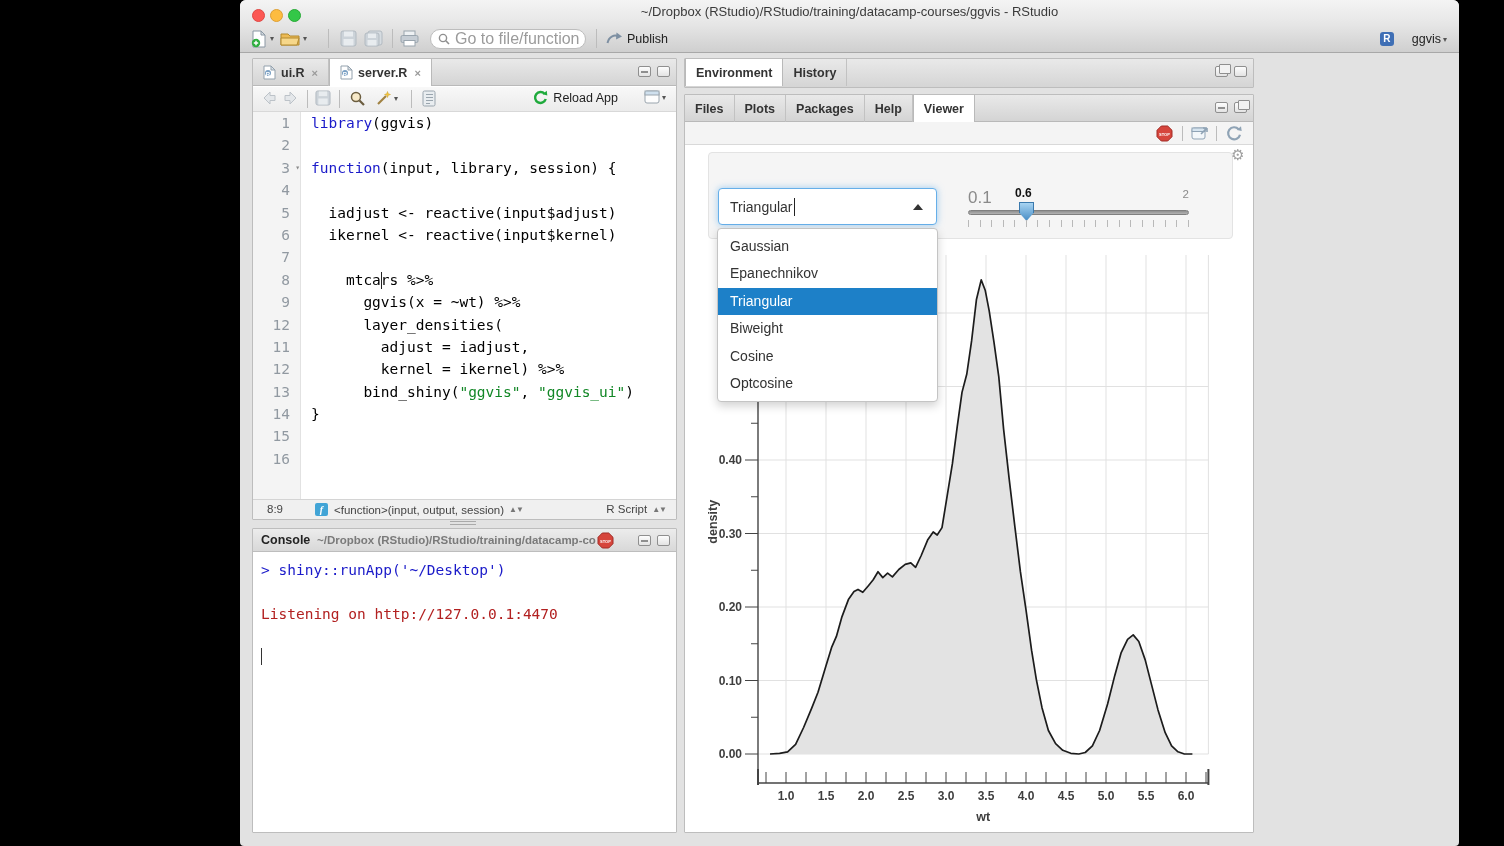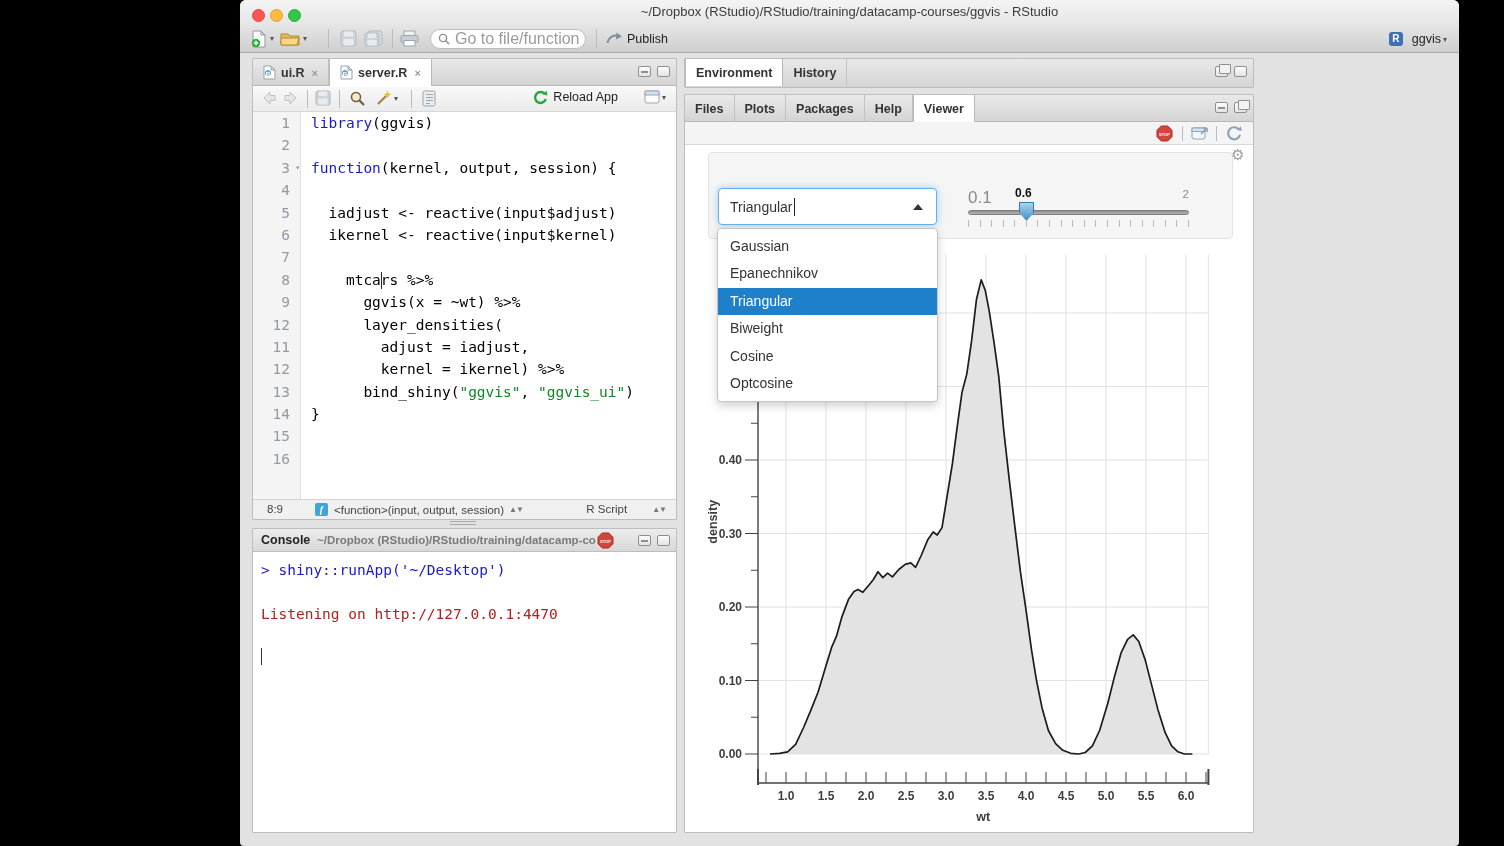--- a/index.html
+++ b/index.html
@@ -22,21 +22,21 @@
 
   .tbtn { position:absolute; top:4px; height:21px; display:flex; align-items:center; }
   .caret { font-size:8px; color:#555; margin-left:2px; }
   .vsep { position:absolute; top:5px; width:1px; height:19px; background:#bcbcbc; }
   .goto { position:absolute; top:5px; left:190px; width:156px; height:20px; background:#fff;
           border:1px solid #bdbdbd; border-radius:11px; display:flex; align-items:center;
           padding-left:7px; }
   .goto span { font-size:16px; color:#9b9b9b; margin-left:5px; }
   .publabel { font-size:12.5px; color:#222; margin-left:4px; }
   .projbtn { position:absolute; right:12px; top:5px; height:20px; display:flex; align-items:center; }
-  .projbtn .plabel { font-size:12.5px; color:#222; margin-left:9px; }
+  .projbtn .plabel { font-size:12.5px; color:#222; margin-left:18px; }
   .ricon { width:14px; height:14px; background:#3f6fb5; border-radius:3px; color:#fff;
            font-size:10px; font-weight:bold; text-align:center; line-height:14px; }
 
   
   .pane { position:absolute; background:#fff; border:1px solid #bdbdbd; border-radius:1px; overflow:hidden; }
   .tabbar { position:absolute; left:0; top:0; width:100%; height:27px;
             background:linear-gradient(#e9e9e9,#d4d4d4); border-bottom:1px solid #b9b9b9; }
   .tab { position:relative; float:left; height:27px; padding:0 10px; display:flex; align-items:center;
          font-size:12.5px; font-weight:bold; color:#333; border-right:1px solid #c2c2c2; cursor:default; }
   .tab.active { background:#fff; border-right:1px solid #b9b9b9; border-left:1px solid #b9b9b9; height:27px; }
@@ -46,41 +46,41 @@
           border-radius:2px; position:relative; }
   .chip.min::after { content:""; position:absolute; left:2px; right:2px; top:4px; height:2px; background:#8f8f8f; }
   .chip.dbl::after { content:""; position:absolute; left:3px; top:-3px; width:10px; height:8px;
           border:1px solid #8f8f8f; background:#f2f2f2; border-radius:1px; }
 
   
   #editor { left:12px; top:58px; width:425px; height:462px; }
   .edtoolbar { position:absolute; left:0; top:28px; width:100%; height:25px;
                background:linear-gradient(#f8f8f8,#ebebeb); border-bottom:1px solid #d8d8d8; }
   .edtoolbar .ic { position:absolute; top:3px; }
-  .reload { position:absolute; right:58px; top:3px; display:flex; font-size:12.5px; color:#1f1f1f; }
+  .reload { position:absolute; right:58px; top:3px; display:flex; align-items:center; font-size:12.5px; color:#1f1f1f; }
   .reload svg { margin-right:5px; }
   #gutterbg { position:absolute; left:0; top:53px; width:48px; height:389px; background:#f4f4f4;
               border-right:1px solid #e2e2e2; }
   #code-lines { position:absolute; left:0; top:53px; width:100%; }
   .code-row { height:22.4px; display:flex; font-family:"DejaVu Sans Mono", monospace; font-size:14.5px;
               line-height:22.4px; white-space:pre; }
   .gut { width:48px; flex:0 0 48px; text-align:right; padding-right:11px; color:#9199a1; position:relative; }
   .fold { position:absolute; right:1px; top:0; font-size:8px; color:#8b8b8b; }
   .codetxt { padding-left:10px; color:#000; }
   .tk-k { color:#1a1ac9; } .tk-s { color:#128726; }
   #edcursor { position:absolute; width:1px; height:17px; background:#222; }
   .statusbar { position:absolute; left:0; bottom:0; width:100%; height:20px; background:#f0f0f0;
                border-top:1px solid #d4d4d4; font-size:11.5px; color:#444; }
   .statusbar .pos { position:absolute; left:14px; top:3px; }
   .statusbar .scope { position:absolute; left:62px; top:3px; display:flex; align-items:center; }
   .ficon { width:13px; height:13px; background:#41a4d6; border-radius:2px; color:#fff; font-style:italic;
            font-weight:bold; font-size:10px; text-align:center; line-height:13px; margin-right:6px;
            font-family:"Liberation Serif",serif; }
   .updown { font-size:8px; color:#777; margin-left:5px; letter-spacing:-1px; }
-  .statusbar .ftype { position:absolute; right:10px; top:3px; display:flex; align-items:center;gap:20px; }
+  .statusbar .ftype { position:absolute; right:10px; top:3px; display:flex; align-items:center; }
 
   
   #console { left:12px; top:528px; width:425px; height:305px; }
   .conshdr { position:absolute; left:0; top:0; width:100%; height:23px;
              background:linear-gradient(#ececec,#d8d8d8); border-bottom:1px solid #bdbdbd; }
   .constitle { position:absolute; left:8px; top:4px; font-size:12.5px; font-weight:bold; color:#222; }
   .conspath { position:absolute; left:64px; top:5px; font-size:11.5px; font-weight:bold; color:#7a7a7a;
               width:288px; overflow:hidden; white-space:nowrap; }
   .consbody { position:absolute; left:0; top:23px; width:100%; bottom:0; background:#fff;
               font-family:"DejaVu Sans Mono", monospace; font-size:14.5px; }
@@ -291,21 +291,21 @@
           <rect x="1" y="1" width="14" height="4" fill="#cfe0ee" stroke="#9aa5ae"></rect>
           </svg>
         <span class="caret">▾</span>
       </div>
     </div>
 
     <div id="gutterbg"></div>
     <div id="code-lines">
         <div class="code-row"><span class="gut">1</span><span class="codetxt"><span class="tk-k">library</span><span>(ggvis)</span></span></div>
         <div class="code-row"><span class="gut">2</span><span class="codetxt"></span></div>
-        <div class="code-row"><span class="gut">3<span class="fold">▾</span></span><span class="codetxt"><span class="tk-k">function</span><span>(kernel, output, session) {</span></span></div>
+        <div class="code-row"><span class="gut">3<span class="fold">▾</span></span><span class="codetxt"><span class="tk-k">function</span><span>(input, library, session) {</span></span></div>
         <div class="code-row"><span class="gut">4</span><span class="codetxt"></span></div>
         <div class="code-row"><span class="gut">5</span><span class="codetxt"><span>  iadjust &lt;- reactive(input$adjust)</span></span></div>
         <div class="code-row"><span class="gut">6</span><span class="codetxt"><span>  ikernel &lt;- reactive(input$kernel)</span></span></div>
         <div class="code-row"><span class="gut">7</span><span class="codetxt"></span></div>
         <div class="code-row"><span class="gut">8</span><span class="codetxt"><span>    mtcars %&gt;%</span></span></div>
         <div class="code-row"><span class="gut">9</span><span class="codetxt"><span>      ggvis(x = ~wt) %&gt;%</span></span></div>
         <div class="code-row"><span class="gut">12</span><span class="codetxt"><span>      layer_densities(</span></span></div>
         <div class="code-row"><span class="gut">11</span><span class="codetxt"><span>        adjust = iadjust,</span></span></div>
         <div class="code-row"><span class="gut">12</span><span class="codetxt"><span>        kernel = ikernel) %&gt;%</span></span></div>
         <div class="code-row"><span class="gut">13</span><span class="codetxt"><span>      bind_shiny(</span><span class="tk-s">"ggvis"</span><span>, </span><span class="tk-s">"ggvis_ui"</span><span>)</span></span></div>

